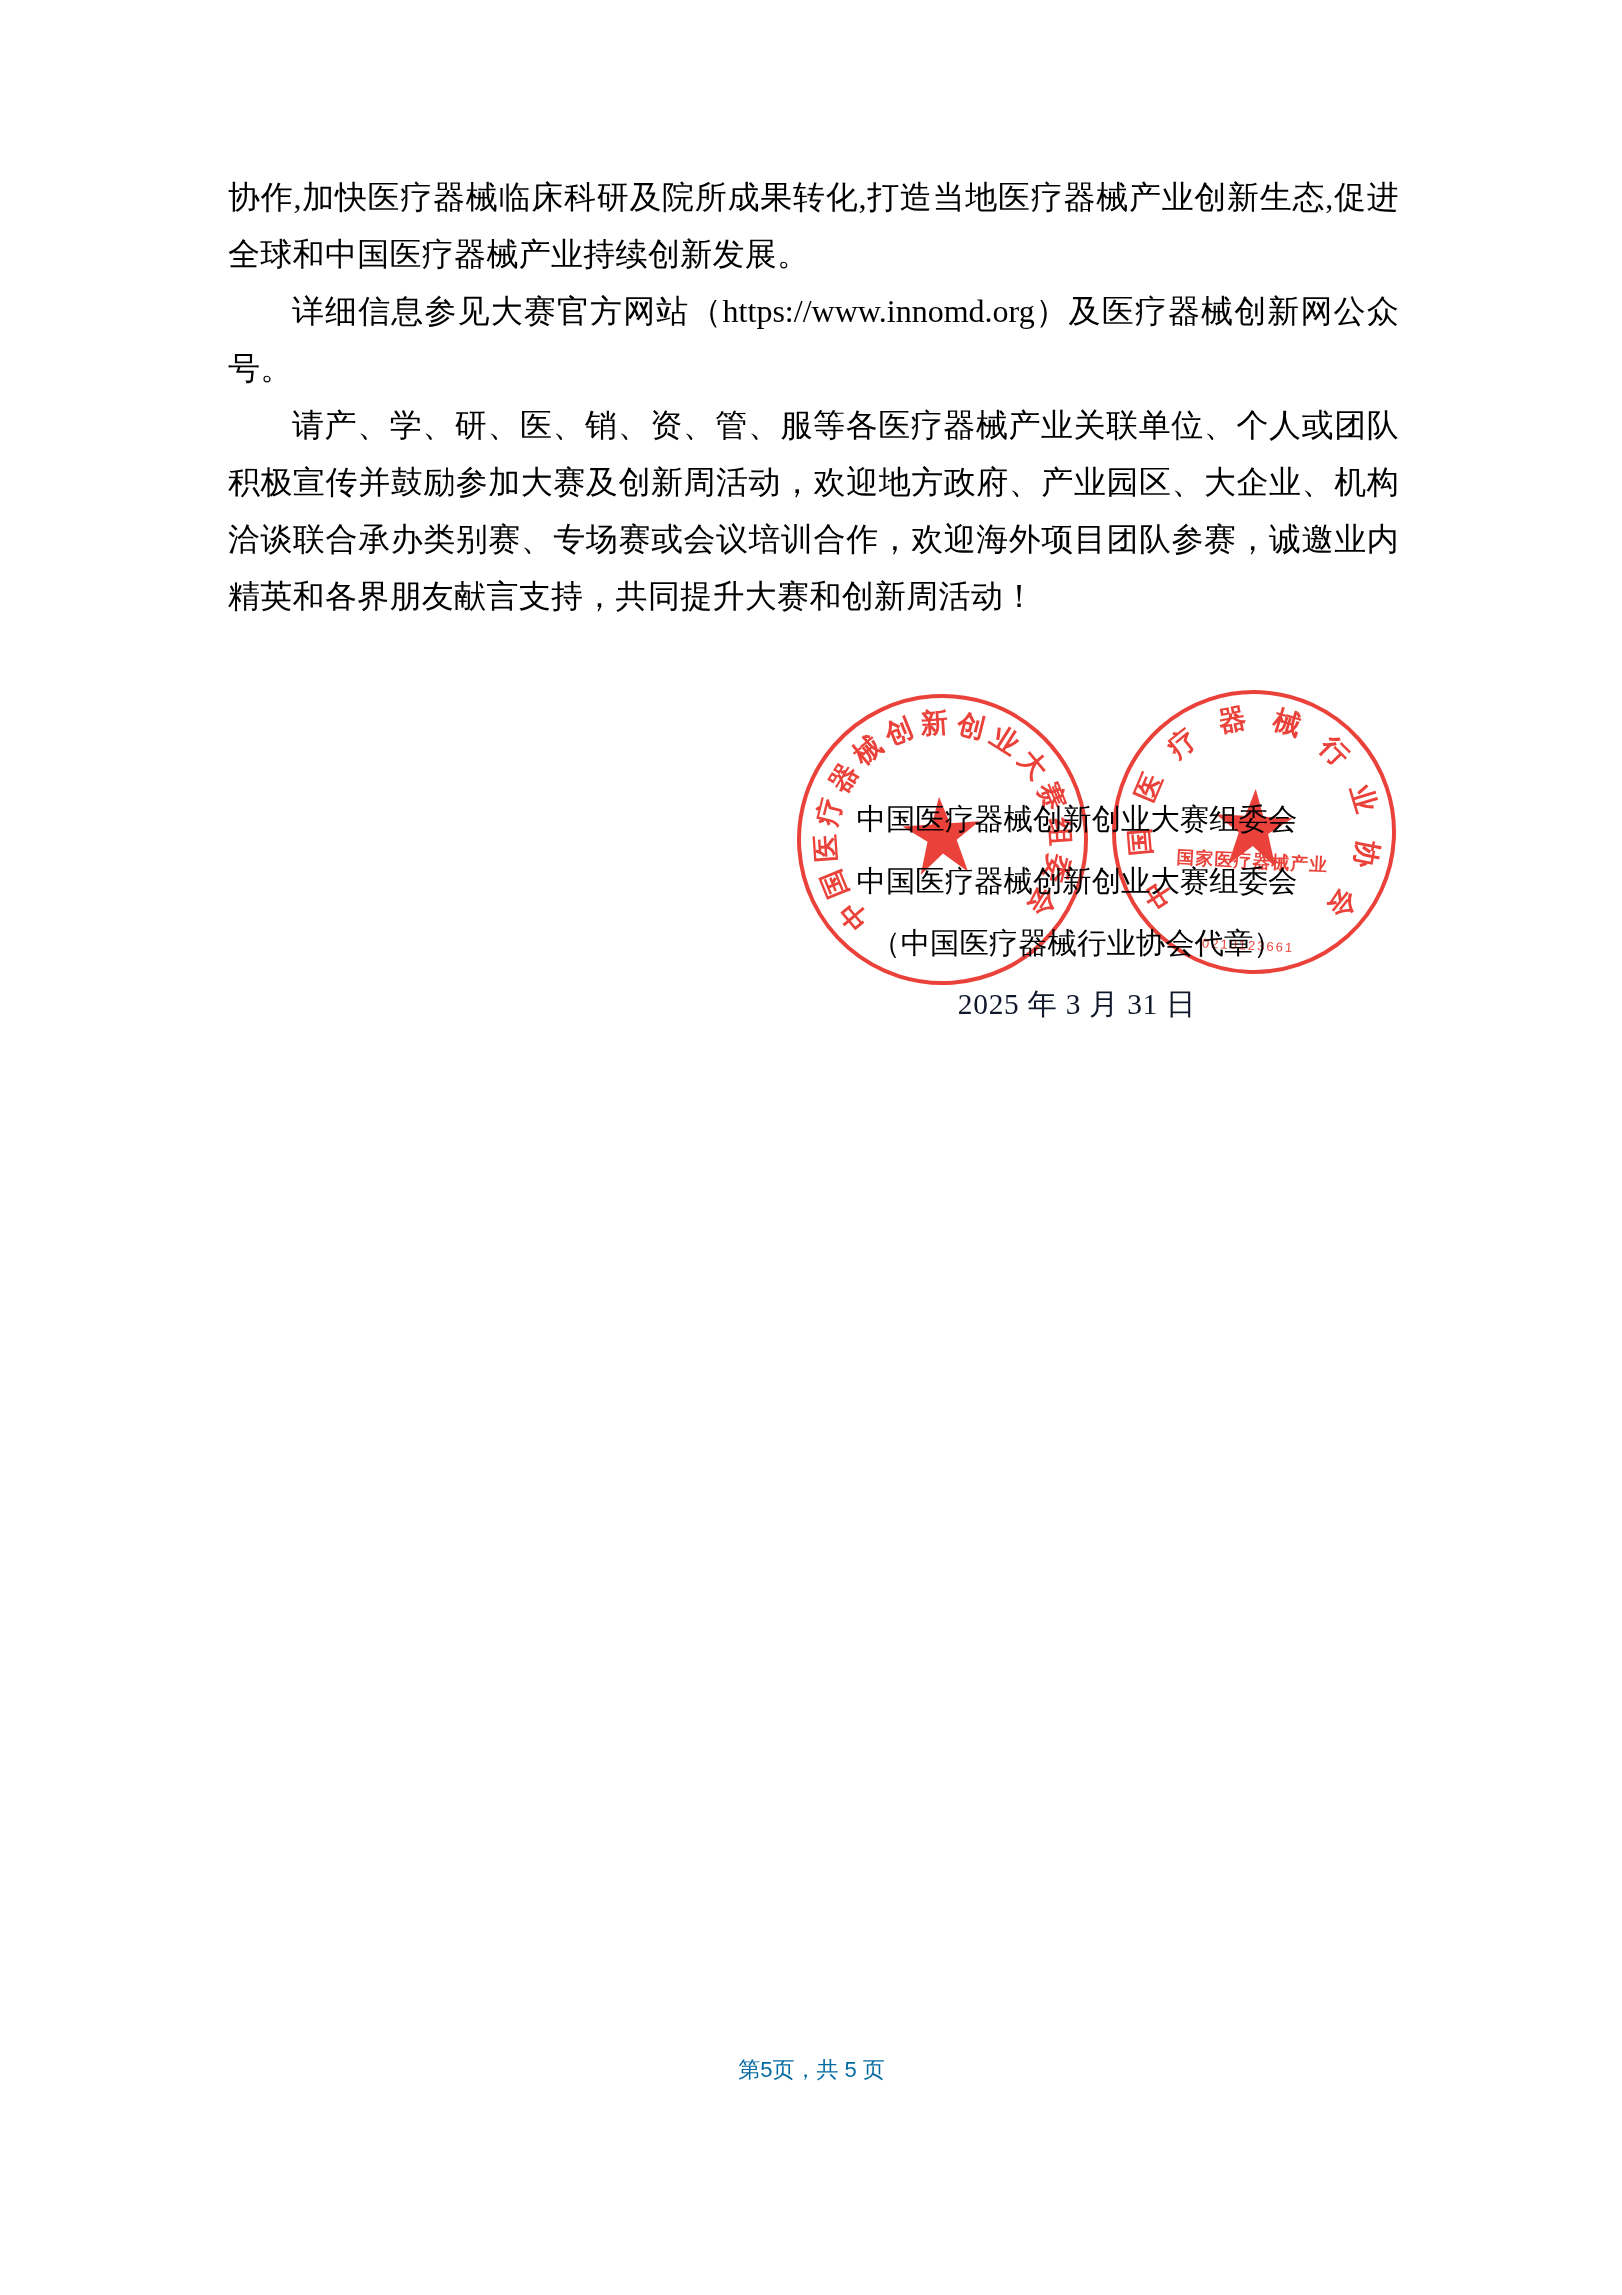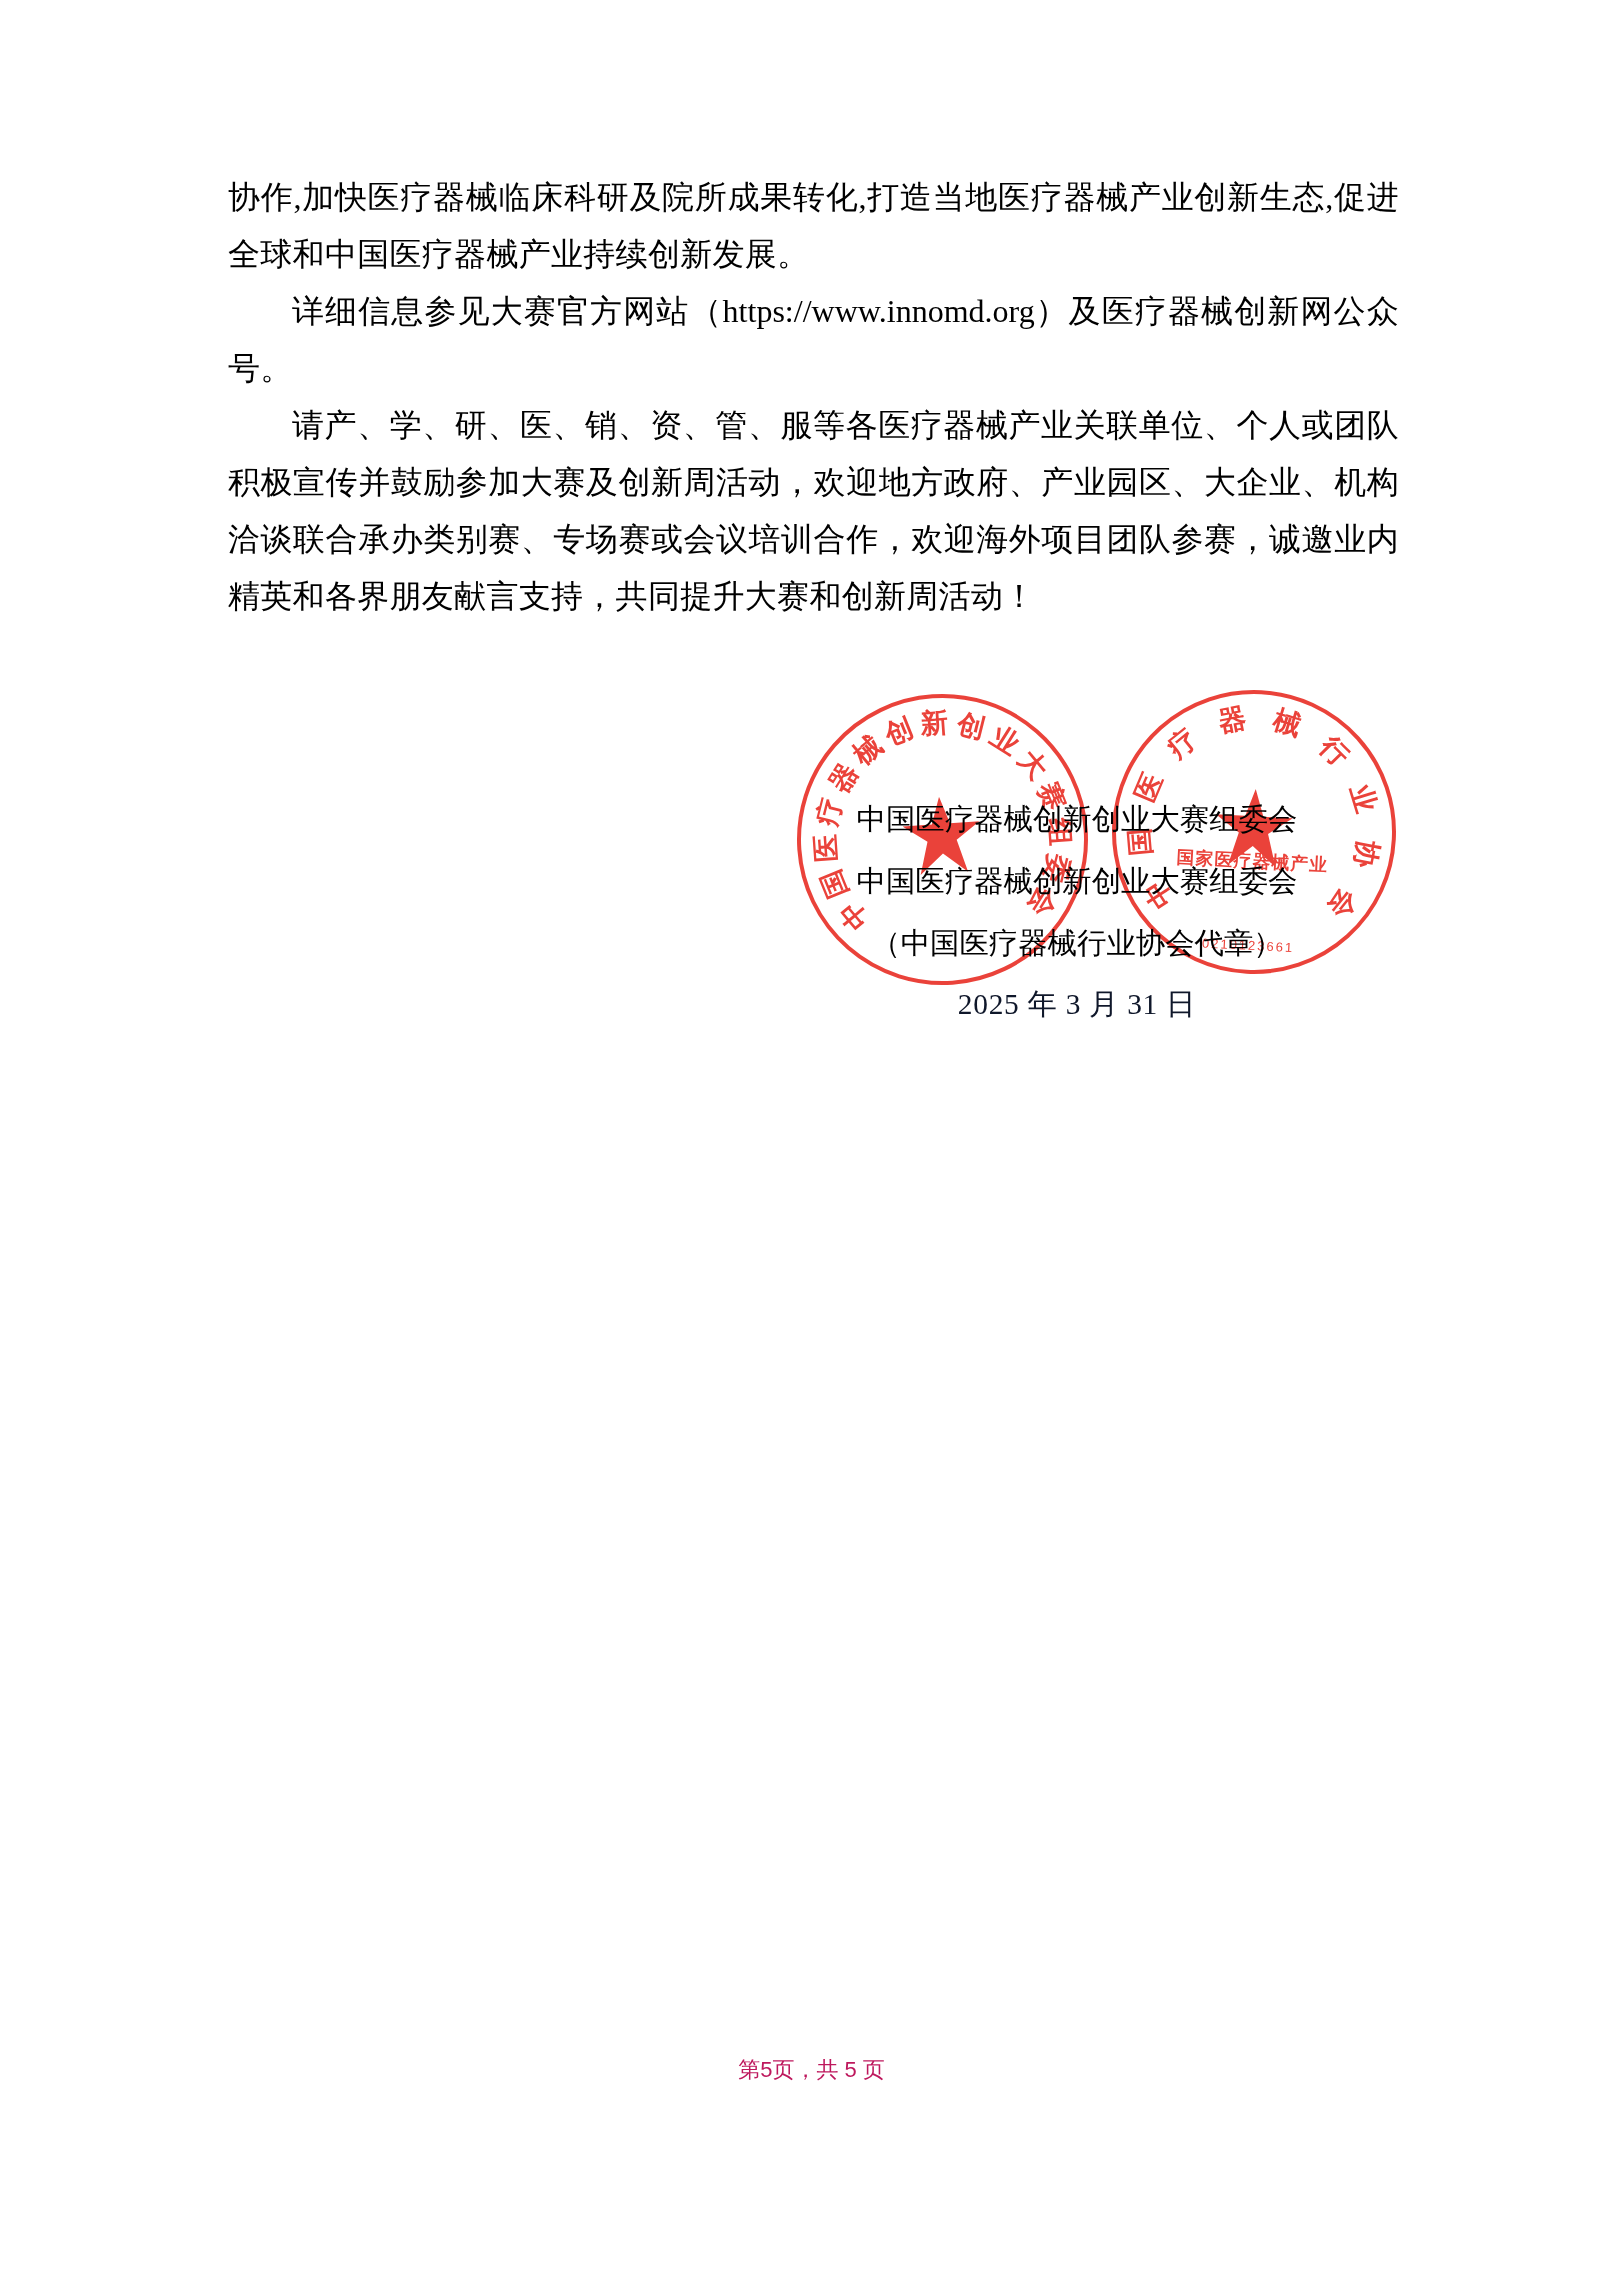--- a/index.html
+++ b/index.html
@@ -146,21 +146,21 @@
   }
 
   
   .footer {
     position: absolute;
     left: 0;
     top: 2055px;
     width: 100%;
     text-align: center;
     font-size: 22px;
-    color: #be185d;
+    color: #0369a1;
     font-family: "Liberation Sans", sans-serif;
   }
 </style>
 </head>
 <body>
 
 <div class="page">
 
   <div class="content">
 

